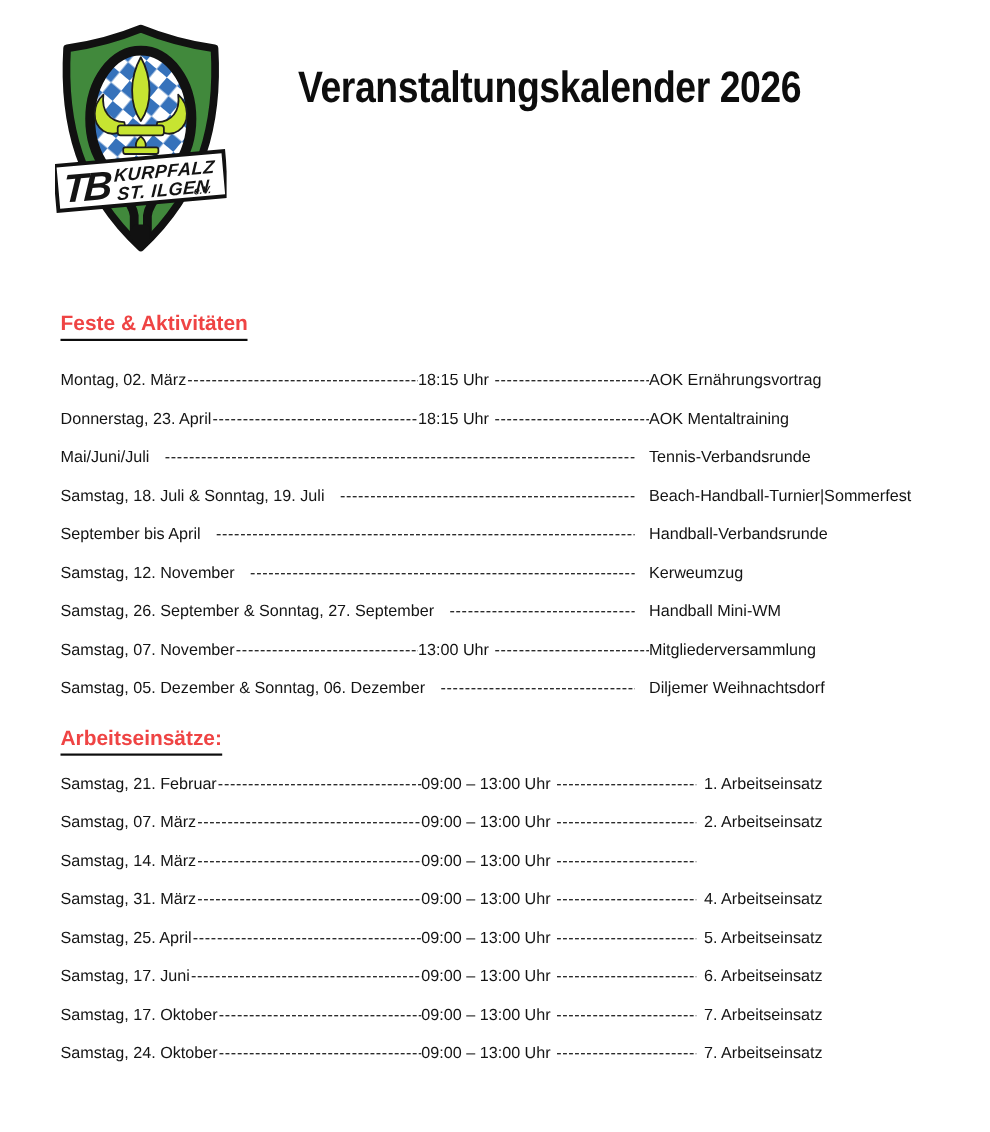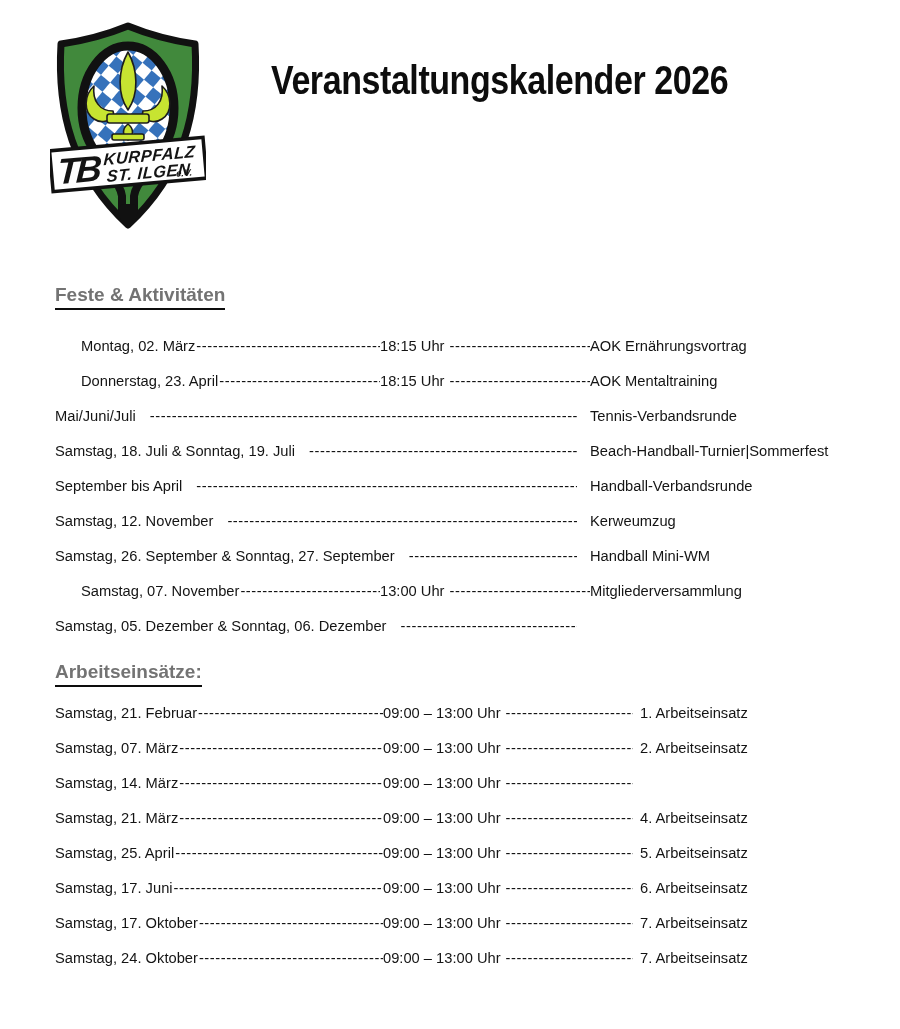--- a/index.html
+++ b/index.html
@@ -9,30 +9,30 @@
   }
   .header { position:relative; height:250px; }
   .logo { position:absolute; left:50px; top:16px; width:156px; height:218px; }
   .title {
     position:absolute; left:271px; top:58px; font-size:40px; font-weight:bold;
     letter-spacing:-0.5px; white-space:nowrap; color:#0d0d0d;
     transform:scaleX(0.85); transform-origin:left top;
   }
   .section { margin:0 30px 0 55px; }
   .heading {
-    display:inline-block; font-size:19px; font-weight:bold; color:#737373;
+    display:inline-block; font-size:19px; font-weight:bold; color:#ef4444;
     border-bottom:2.5px solid #0d0d0d; padding-bottom:1px; line-height:24px;
   }
   .s1 .heading-wrap { margin:33px 0 26px 0; }
   .s2 .heading-wrap { margin:24px 0 16px 0; }
   .row {
     display:grid; align-items:baseline; font-size:14.7px; line-height:20px;
     margin-bottom:15px; white-space:nowrap; color:#141414;
   }
-  .s1 .row.with-time { grid-template-columns:auto minmax(0,1fr) 210px 280px;margin-left:26px; }
+  .s1 .row.with-time { grid-template-columns:auto minmax(0,1fr) 210px 280px; }
   .s1 .row.no-time  { grid-template-columns:auto minmax(0,1fr) 280px;gap:13px; }
   .s2 .row          { grid-template-columns:auto minmax(0,1fr) 250px 237px; }
   .leader { overflow:hidden; letter-spacing:0.6px; padding:0 1px; min-width:0; }
   .timecell { display:flex; min-width:0; }
   .timecell .time { flex:none; padding-right:4px; }
   .timecell .leader { flex:1; }
   .s2 .event { padding-left:7px; }
 </style>
 </head>
 <body>
@@ -129,20 +129,21 @@
         <span class="leader">----------------------------------------------------------------------------------------------------------------------------------------------------------------------------------------------------------------------------</span>
         <span class="timecell">
           <span class="time">13:00 Uhr</span>
           <span class="leader">----------------------------------------------------------------------------------------------------------------------------------------------------------------------------------------------------------------------------</span>
         </span>
         <span class="event">Mitgliederversammlung</span>
       </div>
       <div class="row no-time">
         <span class="date">Samstag, 05. Dezember &amp; Sonntag, 06. Dezember</span>
         <span class="leader">----------------------------------------------------------------------------------------------------------------------------------------------------------------------------------------------------------------------------</span>
+        <span class="event">Diljemer Weihnachtsdorf</span>
       </div>
     </div>
 </div>
 
 <div class="section s2">
   <div class="heading-wrap">
     <span class="heading">Arbeitseinsätze:</span>
   </div>
   <div>
       <div class="row with-time">
@@ -165,21 +166,21 @@
       </div>
       <div class="row with-time">
         <span class="date">Samstag, 14. März</span>
         <span class="leader">----------------------------------------------------------------------------------------------------------------------------------------------------------------------------------------------------------------------------</span>
         <span class="timecell">
           <span class="time">09:00 – 13:00 Uhr</span>
           <span class="leader">----------------------------------------------------------------------------------------------------------------------------------------------------------------------------------------------------------------------------</span>
         </span>
       </div>
       <div class="row with-time">
-        <span class="date">Samstag, 21. März</span>
+        <span class="date">Samstag, 31. März</span>
         <span class="leader">----------------------------------------------------------------------------------------------------------------------------------------------------------------------------------------------------------------------------</span>
         <span class="timecell">
           <span class="time">09:00 – 13:00 Uhr</span>
           <span class="leader">----------------------------------------------------------------------------------------------------------------------------------------------------------------------------------------------------------------------------</span>
         </span>
         <span class="event">4. Arbeitseinsatz</span>
       </div>
       <div class="row with-time">
         <span class="date">Samstag, 25. April</span>
         <span class="leader">----------------------------------------------------------------------------------------------------------------------------------------------------------------------------------------------------------------------------</span>

